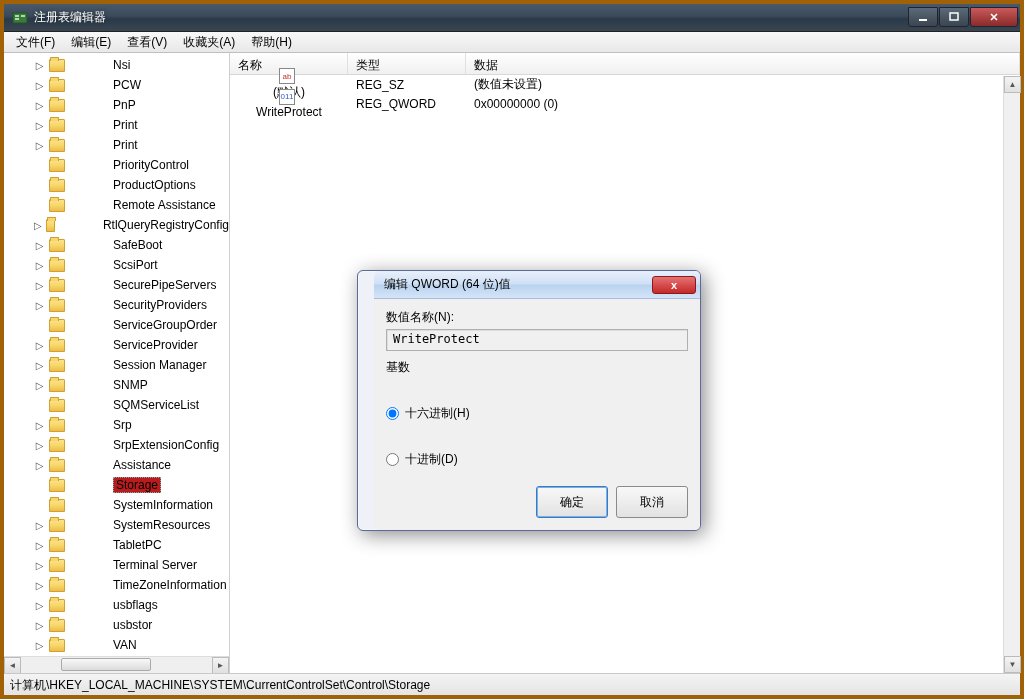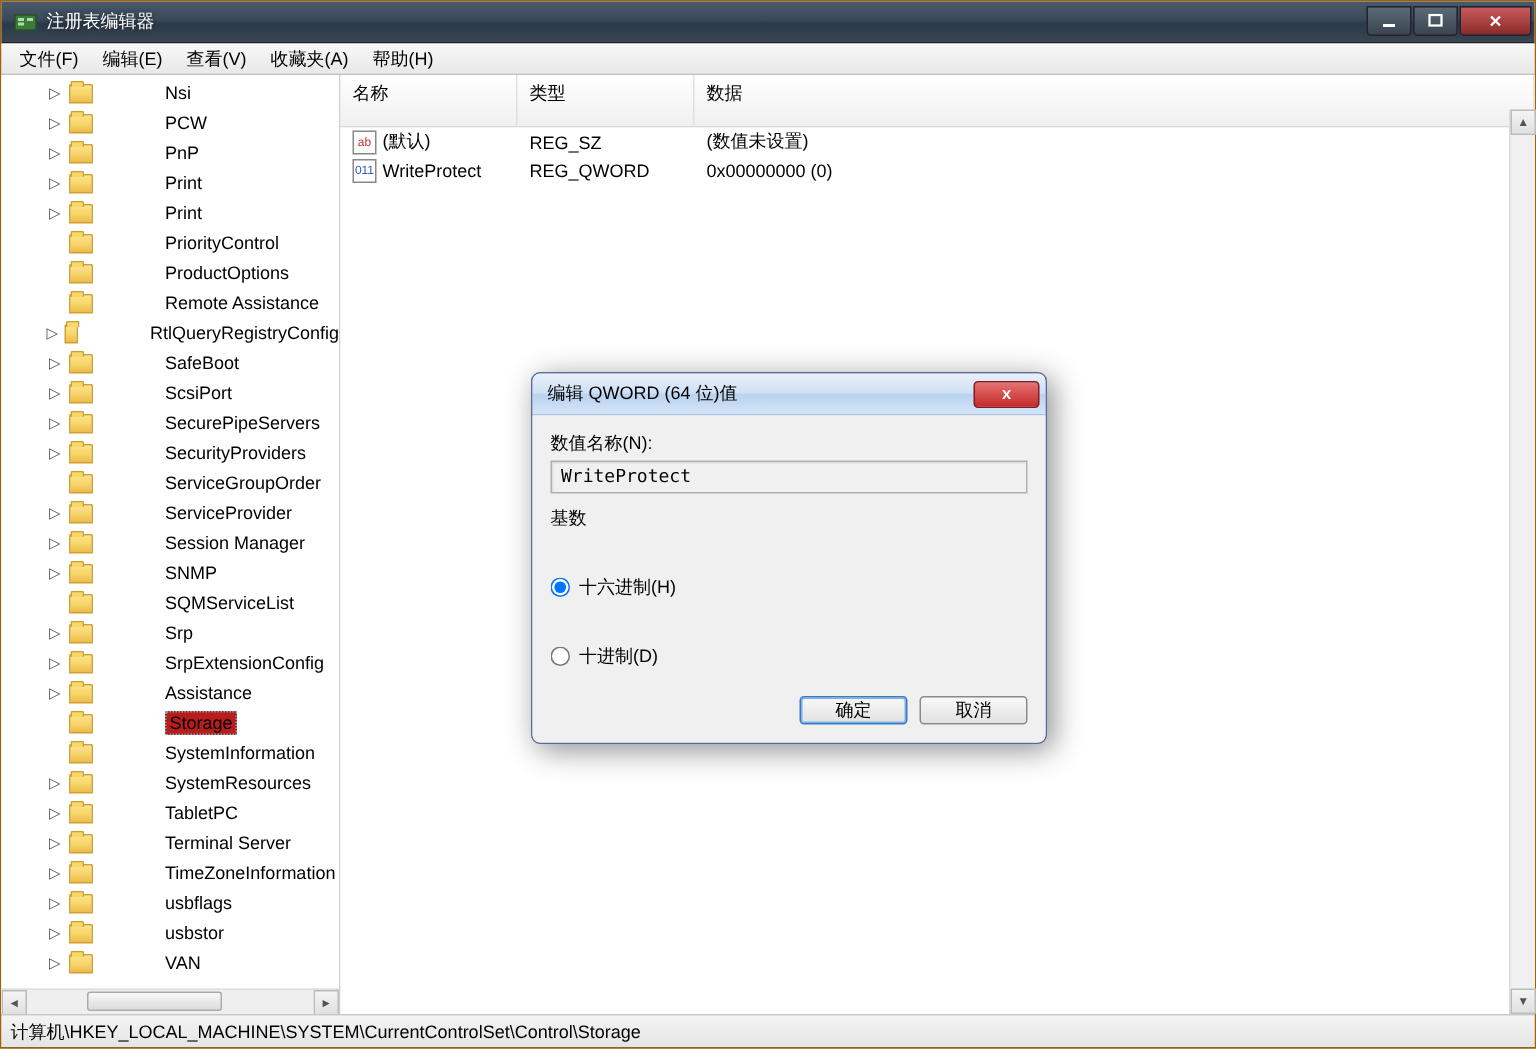--- a/index.html
+++ b/index.html
@@ -1,18 +1,18 @@
 <!DOCTYPE html>
 <html><head>
 <meta charset="utf-8">
 <style>
 * { box-sizing: border-box; margin: 0; padding: 0; }
 body { font-family: "Microsoft YaHei", "Segoe UI", Tahoma, sans-serif; font-size: 12px; background: #000; overflow: hidden; width: 1024px; height: 699px; }
 
-.window { position: absolute; top: 0; left: 0; width: 1024px; height: 699px; background: #fff; border: 1px solid #a16207; box-shadow: 0 0 10px rgba(0,0,0,0.5); }
+.window { position: absolute; top: 0; left: 0; width: 1024px; height: 699px; background: #fff; border: 4px solid #a16207; box-shadow: 0 0 10px rgba(0,0,0,0.5); }
 
 .titlebar { height: 28px; background: linear-gradient(to bottom, #4a5a6a, #3a4a5a 45%, #2a3a4a 55%, #3a4550); display: flex; align-items: center; padding: 0 2px 0 8px; border-bottom: 1px solid #222; }
 .titlebar-icon { width: 16px; height: 16px; margin-right: 6px; }
 .titlebar-text { color: #fff; font-size: 12px; flex: 1; text-shadow: 0 0 4px rgba(0,0,0,0.6); }
 .win-controls { display: flex; gap: 1px; }
 .win-btn { width: 30px; height: 20px; background: linear-gradient(to bottom, #5a6a77, #3a4550); border: 1px solid #223; border-radius: 0 0 3px 3px; display: flex; align-items: center; justify-content: center; color: #fff; font-size: 10px; cursor: pointer; margin-top: -1px; }
 .win-btn.wide { width: 48px; }
 .win-btn.close { background: linear-gradient(to bottom, #c95a5a, #8a2a2a); }
 
 .menubar { height: 21px; background: linear-gradient(to bottom, #f8f8f8, #e8e8e8); border-bottom: 1px solid #c0c0c0; display: flex; align-items: center; padding: 0 4px; }
@@ -28,60 +28,60 @@
 .folder-icon::before { content: ""; position: absolute; top: -3px; left: 0; width: 7px; height: 3px; background: #f7d66a; border: 1px solid #d0a030; border-bottom: none; border-radius: 1px 1px 0 0; }
 .tree-label { font-size: 12px; color: #000; margin-left: 44px; }
 .tree-row.selected .tree-label { background: #b91c1c; border: 1px dotted #7aa; padding: 0 2px; }
 
 .tree-hscroll { position: absolute; bottom: 0; left: 0; right: 0; height: 17px; background: #f0f0f0; border-top: 1px solid #ddd; display: flex; align-items: center; }
 .hs-btn { width: 17px; height: 17px; background: linear-gradient(to bottom,#f4f4f4,#e0e0e0); border: 1px solid #bbb; display:flex;align-items:center;justify-content:center;font-size:8px;color:#555; }
 .hs-track { flex: 1; height: 17px; background: #efefef; position: relative; }
 .hs-thumb { position:absolute; left: 40px; top: 1px; height: 13px; width: 90px; background: linear-gradient(to bottom,#f8f8f8,#dcdcdc); border:1px solid #aaa; border-radius:2px; }
 
 .list-pane { flex: 1; display: flex; flex-direction: column; position: relative; }
-.list-header { display: flex; height: 35px; background: linear-gradient(to bottom, #fff, #f0f0f0); border-bottom: 1px solid #d8d8d8; }
+.list-header { display: flex; height: 22px; background: linear-gradient(to bottom, #fff, #f0f0f0); border-bottom: 1px solid #d8d8d8; }
 .col { border-right: 1px solid #e0e0e0; padding: 4px 8px; font-size: 12px; }
 .col-name { width: 118px; }
 .col-type { width: 118px; }
 .col-data { flex: 1; }
 
 .list-body { flex: 1; background: #fff; }
 .list-row { display: flex; height: 19px; align-items: center; }
 .cell { padding: 0 8px; font-size: 12px; display: flex; align-items: center; }
-.cell-name { width: 118px; }
+.cell-name { width: 118px; flex-direction: column; }
 .cell-type { width: 118px; }
 .cell-data { flex: 1; }
 .val-icon { width: 16px; height: 16px; margin-right: 4px; display: inline-flex; align-items:center; justify-content:center; border: 1px solid #888; background: #fff; font-size: 8px; }
 .val-icon.str { color: #c03030; }
 .val-icon.bin { color: #3060c0; }
 
 .vscroll { position:absolute; right:0; top:23px; bottom:0; width:17px; background:#f0f0f0; border-left:1px solid #ddd; }
 .vs-btn { width:17px; height:17px; background:linear-gradient(to bottom,#f4f4f4,#e0e0e0); border:1px solid #bbb; display:flex;align-items:center;justify-content:center;font-size:8px;color:#555; }
 .vs-btn.bottom { position:absolute; bottom:0; }
 
 .statusbar { height: 22px; background: linear-gradient(to bottom, #f4f4f4, #e4e4e4); border-top: 1px solid #c8c8c8; padding: 3px 6px; font-size: 12px; }
 
 
 .dialog-backdrop { position:absolute; top:0; left:0; right:0; bottom:0; }
-.dialog { position:absolute; left: 353px; top: 247px; width: 344px; background: #eef2f8; border: 1px solid #5a6a9a; box-shadow: 0 0 0 1px rgba(255,255,255,0.4) inset, 4px 4px 20px rgba(0,0,0,0.45); border-radius: 6px; }
+.dialog { position:absolute; left: 353px; top: 266px; width: 344px; background: #eef2f8; border: 1px solid #5a6a9a; box-shadow: 0 0 0 1px rgba(255,255,255,0.4) inset, 4px 4px 20px rgba(0,0,0,0.45); border-radius: 6px; padding-left: 16px; }
 .dlg-titlebar { height: 28px; background: linear-gradient(to bottom, #e8f0fb, #cfe0f5 48%, #b9d2ef 52%, #d5e5f8); border-radius: 5px 5px 0 0; display:flex; align-items:center; padding: 0 4px 0 10px; border-bottom: 1px solid #a8bedc; }
 .dlg-title { flex:1; font-size:12px; color:#000; }
 .dlg-close { width: 44px; height: 18px; background: linear-gradient(to bottom, #e57373, #c62828); border: 1px solid #8a1a1a; border-radius: 3px; color:#fff; display:flex;align-items:center;justify-content:center; font-size:11px; font-weight:bold; cursor:pointer; }
 .dlg-body { padding: 10px 12px 12px 12px; background: #f0f0f0; border-radius: 0 0 5px 5px; font-size:12px; }
 .dlg-label { margin-bottom: 3px; }
 .dlg-field-ro { width: 100%; height: 22px; background: #f0f0f0; border: 1px solid #b0b0b0; padding: 2px 6px; font-family: "SimSun", monospace; font-size:12px; margin-bottom: 8px; box-shadow: inset 1px 1px 0 #ddd; }
 .dlg-row { display:flex; gap: 20px; }
 .dlg-left { flex: 0 0 150px; }
 .dlg-input { width: 120px; height: 22px; border: 1px solid #8a9ab0; padding: 2px 6px; font-family: "SimSun", monospace; font-size:12px; background:#fff; }
 .dlg-group { flex:1; }
 .dlg-group-title { margin-bottom: 4px; }
 .radio-row { display:flex; align-items:center; gap:4px; margin-bottom: 2px; margin-top: 29px; }
 .radio-row input { margin: 0 2px 0 0; }
 .dlg-buttons { display:flex; justify-content:flex-end; gap: 8px; margin-top: 16px; }
-.dlg-btn { min-width: 72px; height: 19px; background: linear-gradient(to bottom, #f8f8f8, #e2e2e2); border: 1px solid #8a8a8a; border-radius: 3px; font-size:12px; cursor:pointer; }
+.dlg-btn { min-width: 72px; height: 32px; background: linear-gradient(to bottom, #f8f8f8, #e2e2e2); border: 1px solid #8a8a8a; border-radius: 3px; font-size:12px; cursor:pointer; }
 .dlg-btn.default { border: 1px solid #3a7ac0; box-shadow: 0 0 0 1px #7ab0e8 inset; }
 
 svg { display:block; }
 </style>
 </head>
 <body>
 
 <div class="window">
   <div class="titlebar">
     <span class="titlebar-icon">

